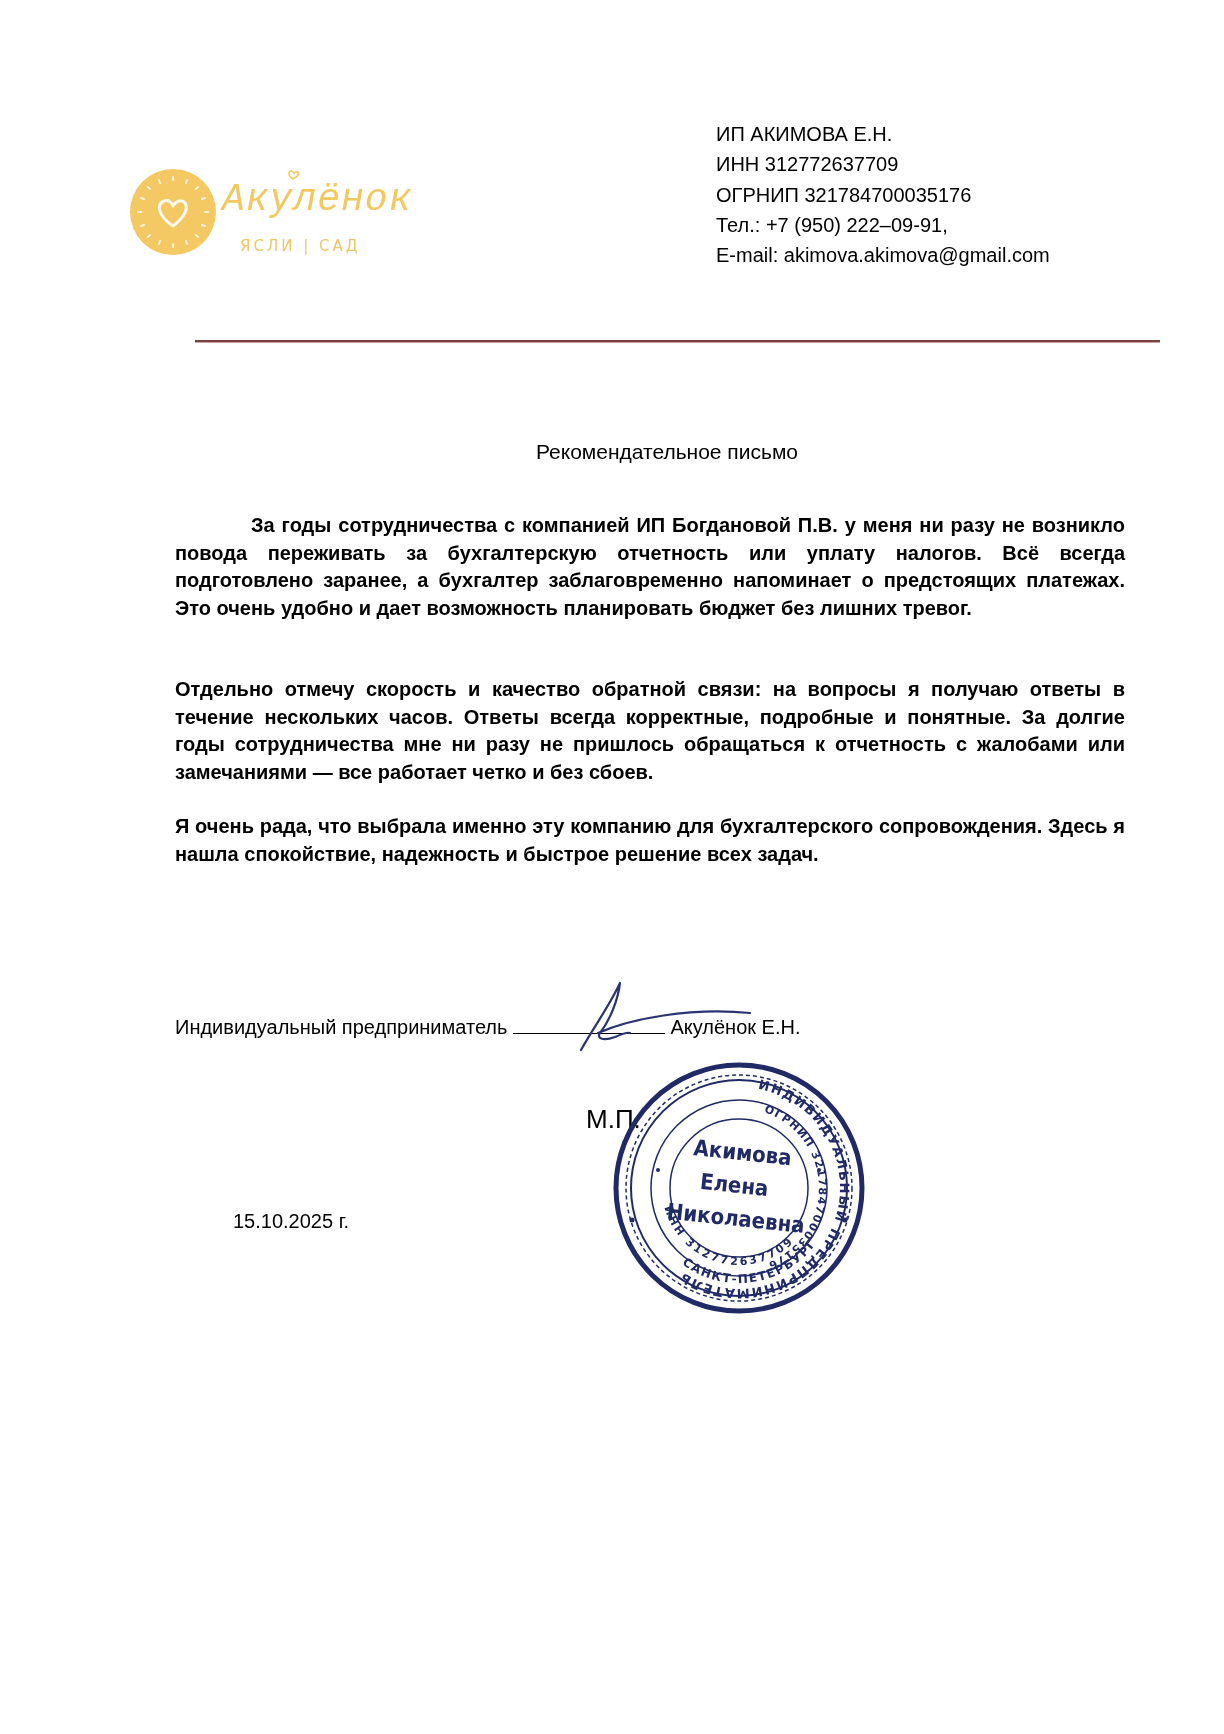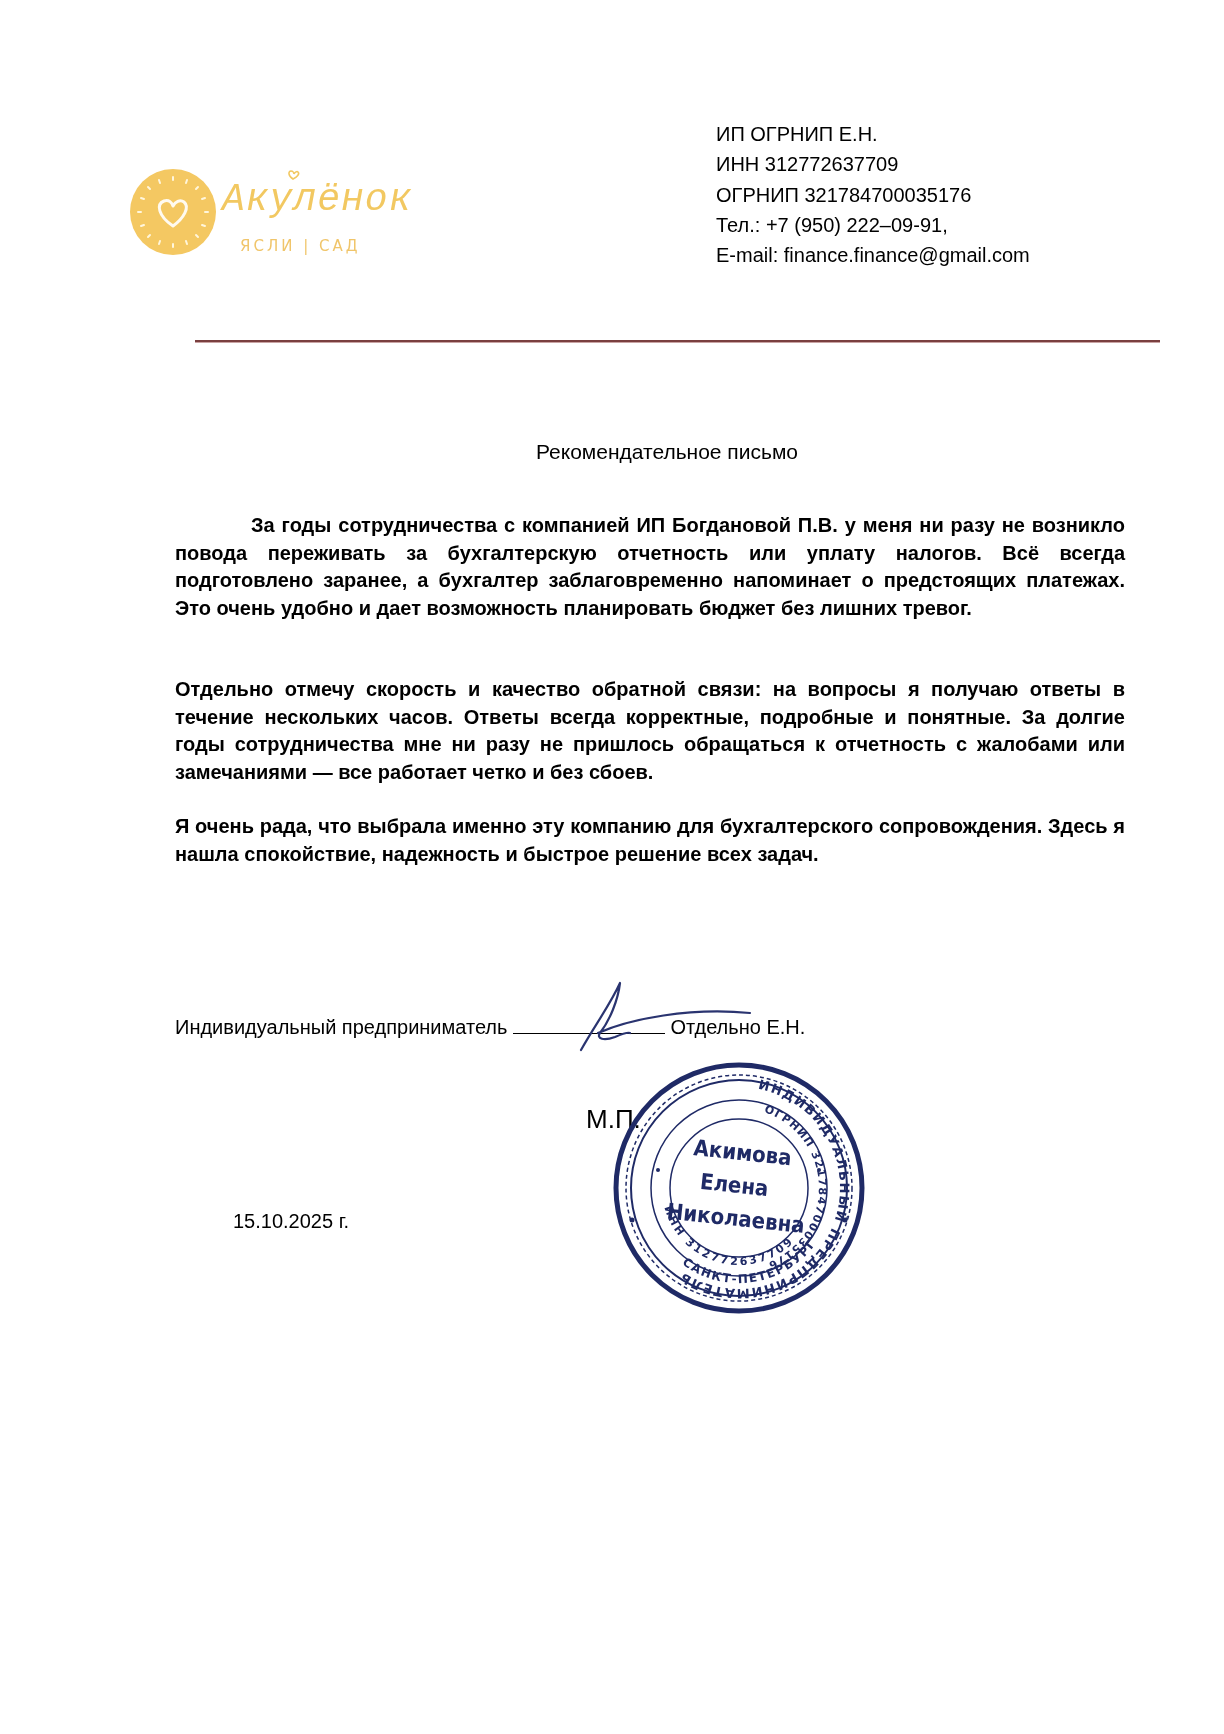--- a/index.html
+++ b/index.html
@@ -64,37 +64,37 @@
         <line x1="16" y1="65" x2="13" y2="66"></line>
     </g>
     <path d="M45 66 C 30 56, 28 44, 36 41 C 41 39, 44 43, 45 46 C 47 42, 52 39, 56 42 C 62 47, 56 58, 45 66 Z" fill="none" stroke="#fffaf0" stroke-width="3" stroke-linejoin="round"></path>
     <path d="M165 19 C 160 16, 160 11, 163 11 C 165 11, 166 13, 166 14 C 167 12, 169 11, 170 12 C 172 14, 169 17, 165 19 Z" fill="none" stroke="#f2c861" stroke-width="1.6"></path>
   </svg>
   <div class="abs logo-name" style="left:94px;top:18px;">Акулёнок</div>
   <div class="abs logo-sub" style="left:112px;top:77px;text-align:center;">ЯСЛИ | САД</div>
 </div>
 
 <div id="header-info" class="abs">
-  <div>ИП ОГРНИП Е.Н.</div>
+  <div>ИП АКИМОВА Е.Н.</div>
   <div>ИНН 312772637709</div>
   <div>ОГРНИП 321784700035176</div>
   <div>Тел.: +7 (950) 222–09-91,</div>
-  <div>E-mail: finance.finance@gmail.com</div>
+  <div>E-mail: akimova.akimova@gmail.com</div>
 </div>
 
 <div id="divider" class="abs"></div>
 
 <div id="title" class="abs">Рекомендательное письмо</div>
 
 <div id="p1" class="abs para">За годы сотрудничества с компанией ИП Богдановой П.В. у меня ни разу не возникло повода переживать за бухгалтерскую отчетность или уплату налогов. Всё всегда подготовлено заранее, а бухгалтер заблаговременно напоминает о предстоящих платежах. Это очень удобно и дает возможность планировать бюджет без лишних тревог.</div>
 <div id="p2" class="abs para">Отдельно отмечу скорость и качество обратной связи: на вопросы я получаю ответы в течение нескольких часов. Ответы всегда корректные, подробные и понятные. За долгие годы сотрудничества мне ни разу не пришлось обращаться к отчетность с жалобами или замечаниями — все работает четко и без сбоев.</div>
 <div id="p3" class="abs para">Я очень рада, что выбрала именно эту компанию для бухгалтерского сопровождения. Здесь я нашла спокойствие, надежность и быстрое решение всех задач.</div>
 
 <div id="sig-row" class="abs">
-  <span>Индивидуальный предприниматель</span><span class="sig-line"></span><span>Отдельно Е.Н.</span>
+  <span>Индивидуальный предприниматель</span><span class="sig-line"></span><span>Акулёнок Е.Н.</span>
 </div>
 
 <div id="signature" class="abs">
   <svg width="220" height="90" viewBox="0 0 220 90">
     <path d="M21 75 C 35 50, 50 30, 60 8 C 58 25, 50 45, 40 58 C 36 64, 44 66, 55 62 C 62 59, 68 57, 70 58 M 38 58 C 70 44, 130 32, 190 38" fill="none" stroke="#2a3470" stroke-width="2.2" stroke-linecap="round" stroke-linejoin="round"></path>
   </svg>
 </div>
 
 <div id="mp" class="abs">М.П.</div>
 <div id="date" class="abs">15.10.2025 г.</div>

